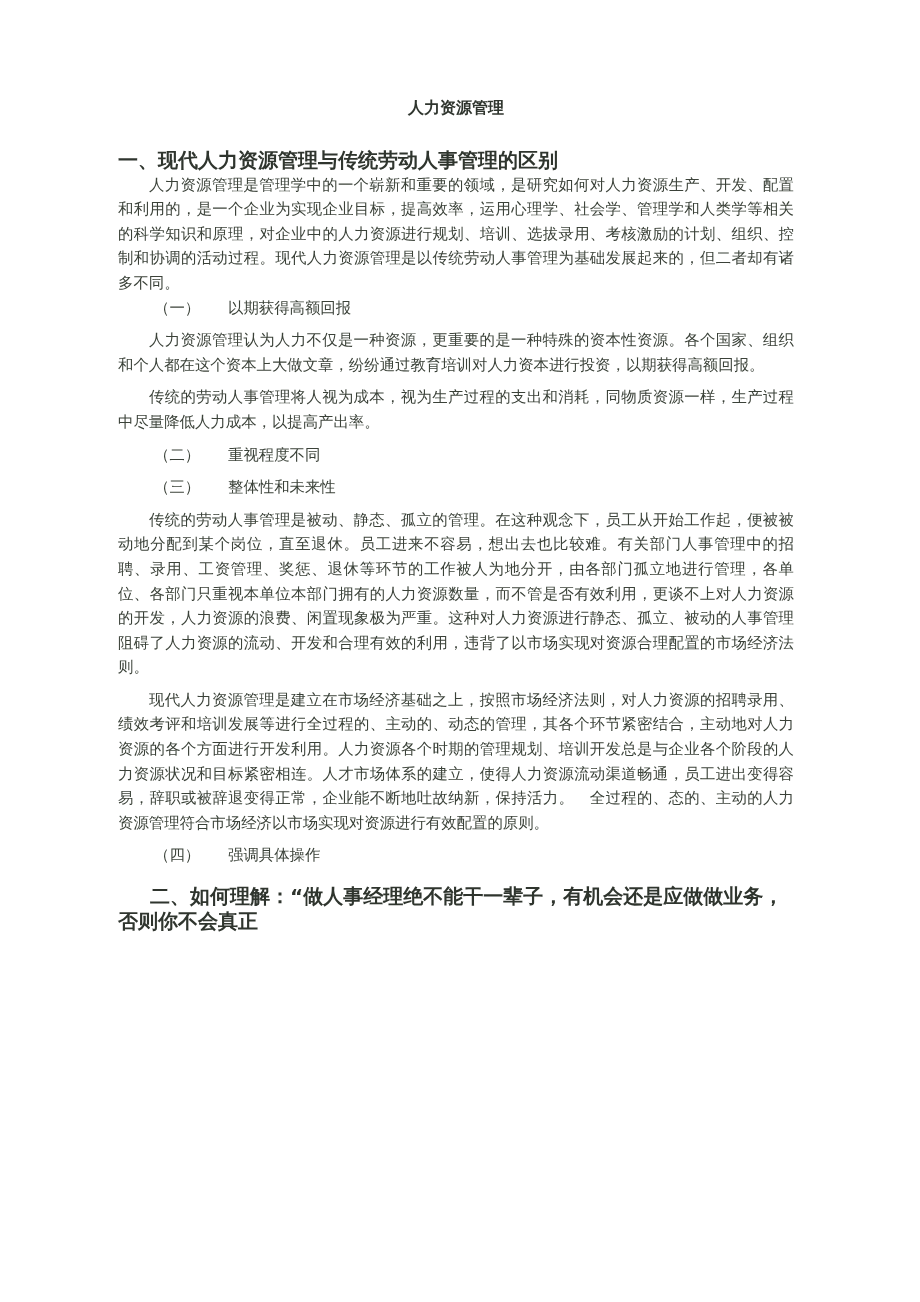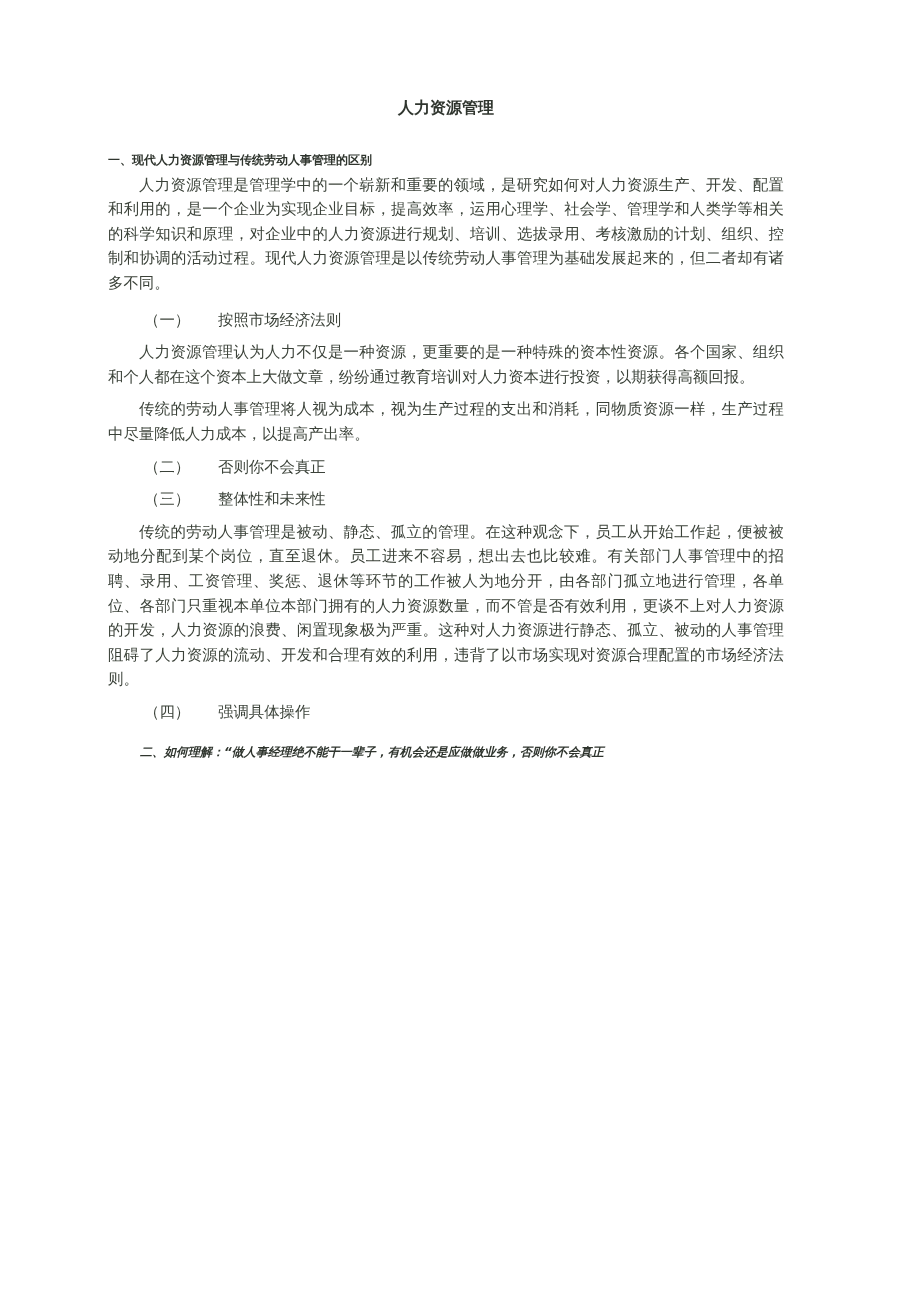--- a/index.html
+++ b/index.html
@@ -1,68 +1,69 @@
 <!DOCTYPE html>
 <html><head>
 <meta charset="utf-8">
 <style>
   html, body { margin: 0; padding: 0; background: #ffffff; }
   body { width: 920px; height: 1302px; overflow: hidden; position: relative; }
   .page {
-    position: absolute; left: 108px; top: 96px; width: 676px;
+    position: absolute; left: 118px; top: 96px; width: 676px;
     color: #3b4239;
     font-family: "DejaVu Serif", "Liberation Serif", serif;
     font-size: 15.4px;
     line-height: 24.6px;
   }
   .title {
     text-align: center; font-weight: bold; font-size: 16px;
     font-family: "DejaVu Sans", "Liberation Sans", sans-serif;
     margin: 0 0 28px 0; height: 24px; color: #2f352e;
   }
   .h1 {
     font-weight: bold;
     font-family: "DejaVu Sans", "Liberation Sans", sans-serif;
-    font-size: 12px; margin: 0; color: #2f352e;
+    font-size: 20px; margin: 0; color: #2f352e;
   }
-  .h1.indent { text-indent: 32px; margin-top: 16px; font-style: italic; }
+  .h1.indent { text-indent: 32px; margin-top: 16px; }
   .p { margin: 0 0 8px 0; text-indent: 31px; text-align: justify; }
-  .p.first { margin-bottom: 12px; }
+  .p.first { margin-bottom: 0; }
   .sub {
     margin: 0 0 8px 0; padding-left: 36px; display: flex;
   }
   .sub .num { width: 74px; }
   .sub .label { }
 </style>
 </head>
 <body>
 
 <div class="page">
   <div class="title">人力资源管理</div>
 
   <div class="h1">一、现代人力资源管理与传统劳动人事管理的区别</div>
   <p class="p first">人力资源管理是管理学中的一个崭新和重要的领域，是研究如何对人力资源生产、开发、配置和利用的，是一个企业为实现企业目标，提高效率，运用心理学、社会学、管理学和人类学等相关的科学知识和原理，对企业中的人力资源进行规划、培训、选拔录用、考核激励的计划、组织、控制和协调的活动过程。现代人力资源管理是以传统劳动人事管理为基础发展起来的，但二者却有诸多不同。</p>
 
   <div class="sub">
     <span class="num">（一）</span>
-    <span class="label">按照市场经济法则</span>
+    <span class="label">以期获得高额回报</span>
   </div>
   <p class="p">人力资源管理认为人力不仅是一种资源，更重要的是一种特殊的资本性资源。各个国家、组织和个人都在这个资本上大做文章，纷纷通过教育培训对人力资本进行投资，以期获得高额回报。</p>
   <p class="p">传统的劳动人事管理将人视为成本，视为生产过程的支出和消耗，同物质资源一样，生产过程中尽量降低人力成本，以提高产出率。</p>
 
   <div class="sub">
     <span class="num">（二）</span>
-    <span class="label">否则你不会真正</span>
+    <span class="label">重视程度不同</span>
   </div>
 
   <div class="sub">
     <span class="num">（三）</span>
     <span class="label">整体性和未来性</span>
   </div>
   <p class="p">传统的劳动人事管理是被动、静态、孤立的管理。在这种观念下，员工从开始工作起，便被被动地分配到某个岗位，直至退休。员工进来不容易，想出去也比较难。有关部门人事管理中的招聘、录用、工资管理、奖惩、退休等环节的工作被人为地分开，由各部门孤立地进行管理，各单位、各部门只重视本单位本部门拥有的人力资源数量，而不管是否有效利用，更谈不上对人力资源的开发，人力资源的浪费、闲置现象极为严重。这种对人力资源进行静态、孤立、被动的人事管理阻碍了人力资源的流动、开发和合理有效的利用，违背了以市场实现对资源合理配置的市场经济法则。</p>
+  <p class="p">现代人力资源管理是建立在市场经济基础之上，按照市场经济法则，对人力资源的招聘录用、绩效考评和培训发展等进行全过程的、主动的、动态的管理，其各个环节紧密结合，主动地对人力资源的各个方面进行开发利用。人力资源各个时期的管理规划、培训开发总是与企业各个阶段的人力资源状况和目标紧密相连。人才市场体系的建立，使得人力资源流动渠道畅通，员工进出变得容易，辞职或被辞退变得正常，企业能不断地吐故纳新，保持活力。　全过程的、态的、主动的人力资源管理符合市场经济以市场实现对资源进行有效配置的原则。</p>
 
   <div class="sub">
     <span class="num">（四）</span>
     <span class="label">强调具体操作</span>
   </div>
 
   <div class="h1 indent">二、如何理解：“做人事经理绝不能干一辈子，有机会还是应做做业务，否则你不会真正</div>
 </div>
 
 </body></html>

